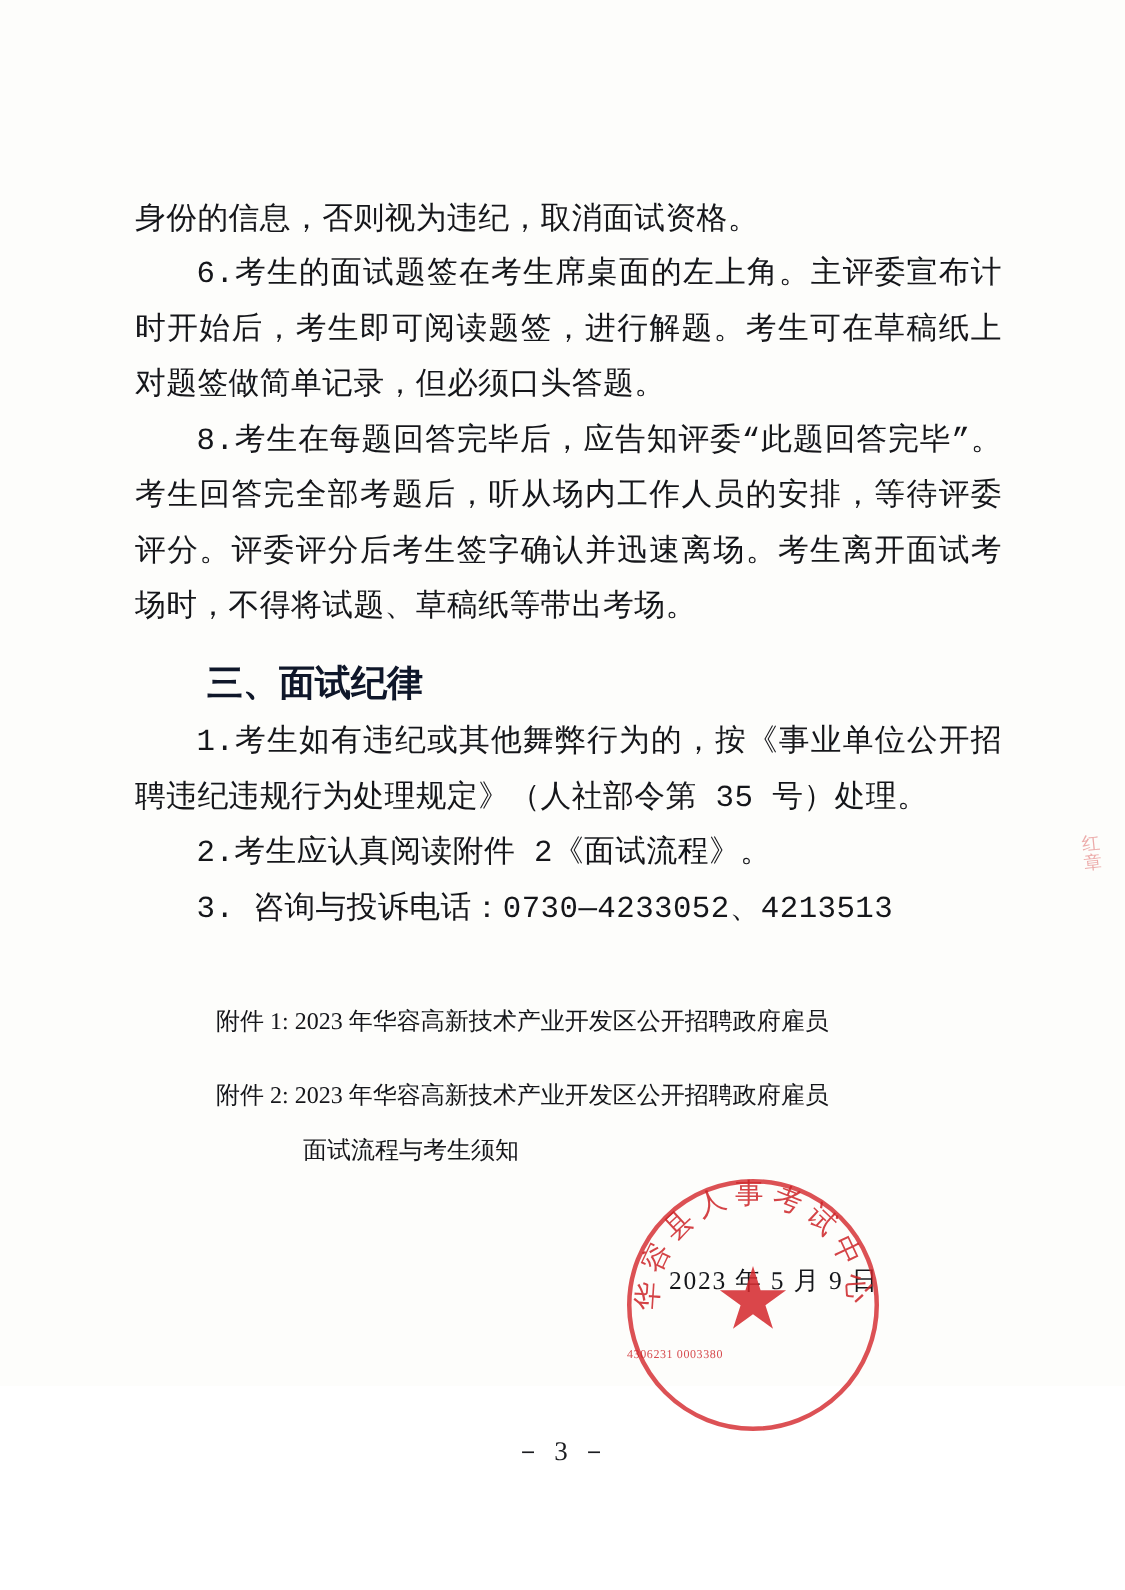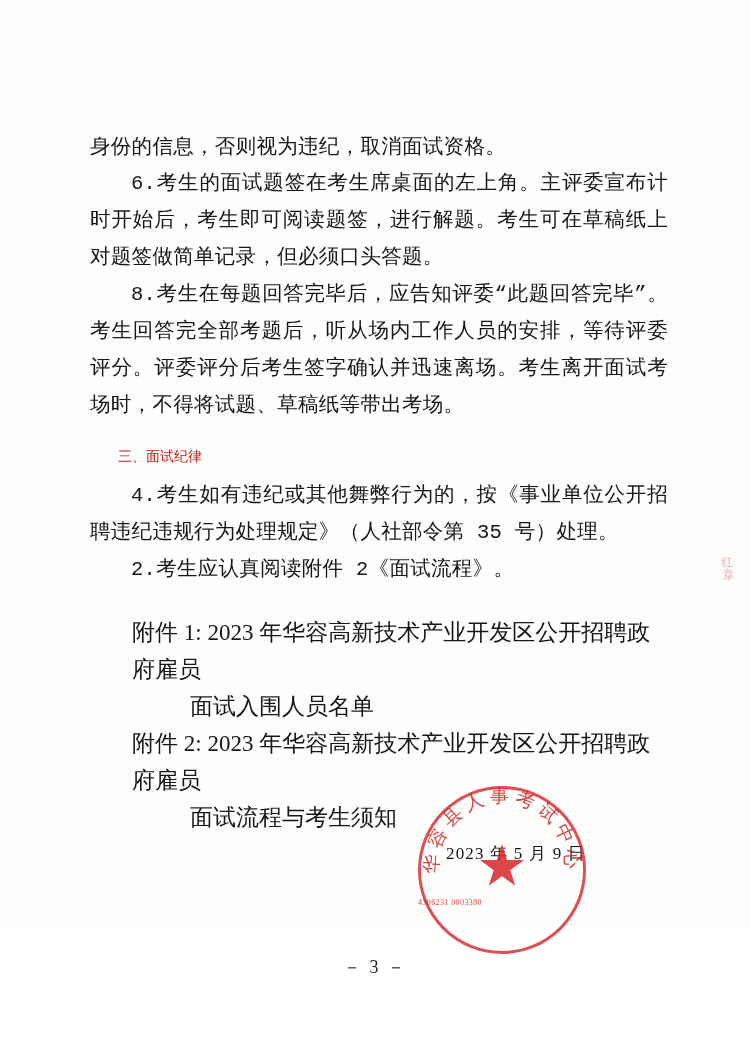--- a/index.html
+++ b/index.html
@@ -31,35 +31,35 @@
   .para {
     font-size: 20.5px;
     line-height: 37px;
     letter-spacing: 0.3px;
     text-align: justify;
     margin: 0 0 0 0;
     color: #15161a;
   }
   .indent2 { text-indent: 2em; font-family: Liberation Mono, monospace; }
   .heading {
-    font-size: 14px;
+    font-size: 24px;
     line-height: 37px;
-    font-weight: normal;
+    font-weight: bold;
     text-indent: 2em;
     margin: 10px 0 2px 0;
-    color: #b91c1c;
+    color: #0f172a;
   }
   .gap-sm { height: 4px; }
   .gap-lg { height: 26px; }
 
   .attach {
-    font-size: 23px;
+    font-size: 16px;
     line-height: 37px;
     color: #15161a;
-    margin: 0;
+    margin: 12px;
     padding-left: 42px;
     text-indent: 0;
   }
   .attach .second-line {
     display: block;
     padding-left: 58px;
   }
 
   .date-line {
     position: absolute;
@@ -158,30 +158,30 @@
     <p class="para">身份的信息，否则视为违纪，取消面试资格。</p>
 
     <p class="para indent2">6.考生的面试题签在考生席桌面的左上角。主评委宣布计时开始后，考生即可阅读题签，进行解题。考生可在草稿纸上对题签做简单记录，但必须口头答题。</p>
 
     <p class="para indent2">8.考生在每题回答完毕后，应告知评委“此题回答完毕”。考生回答完全部考题后，听从场内工作人员的安排，等待评委评分。评委评分后考生签字确认并迅速离场。考生离开面试考场时，不得将试题、草稿纸等带出考场。</p>
 
     <div class="gap-sm"></div>
 
     <p class="heading">三、面试纪律</p>
 
-    <p class="para indent2">4.考生如有违纪或其他舞弊行为的，按《事业单位公开招聘违纪违规行为处理规定》（人社部令第 35 号）处理。</p>
+    <p class="para indent2">1.考生如有违纪或其他舞弊行为的，按《事业单位公开招聘违纪违规行为处理规定》（人社部令第 35 号）处理。</p>
 
     <p class="para indent2">2.考生应认真阅读附件 2《面试流程》。</p>
 
+    <p class="para indent2">3. 咨询与投诉电话：0730—4233052、4213513</p>
 
     <div class="gap-lg"></div>
 
     <p class="attach">
       <span>附件 1: 2023 年华容高新技术产业开发区公开招聘政府雇员</span>
-      <span class="second-line">面试入围人员名单</span>
     </p>
 
     <p class="attach">
       <span>附件 2: 2023 年华容高新技术产业开发区公开招聘政府雇员</span>
       <span class="second-line">面试流程与考生须知</span>
     </p>
 
     <div class="date-line">2023 年 5 月 9 日</div>
 
   </div>

